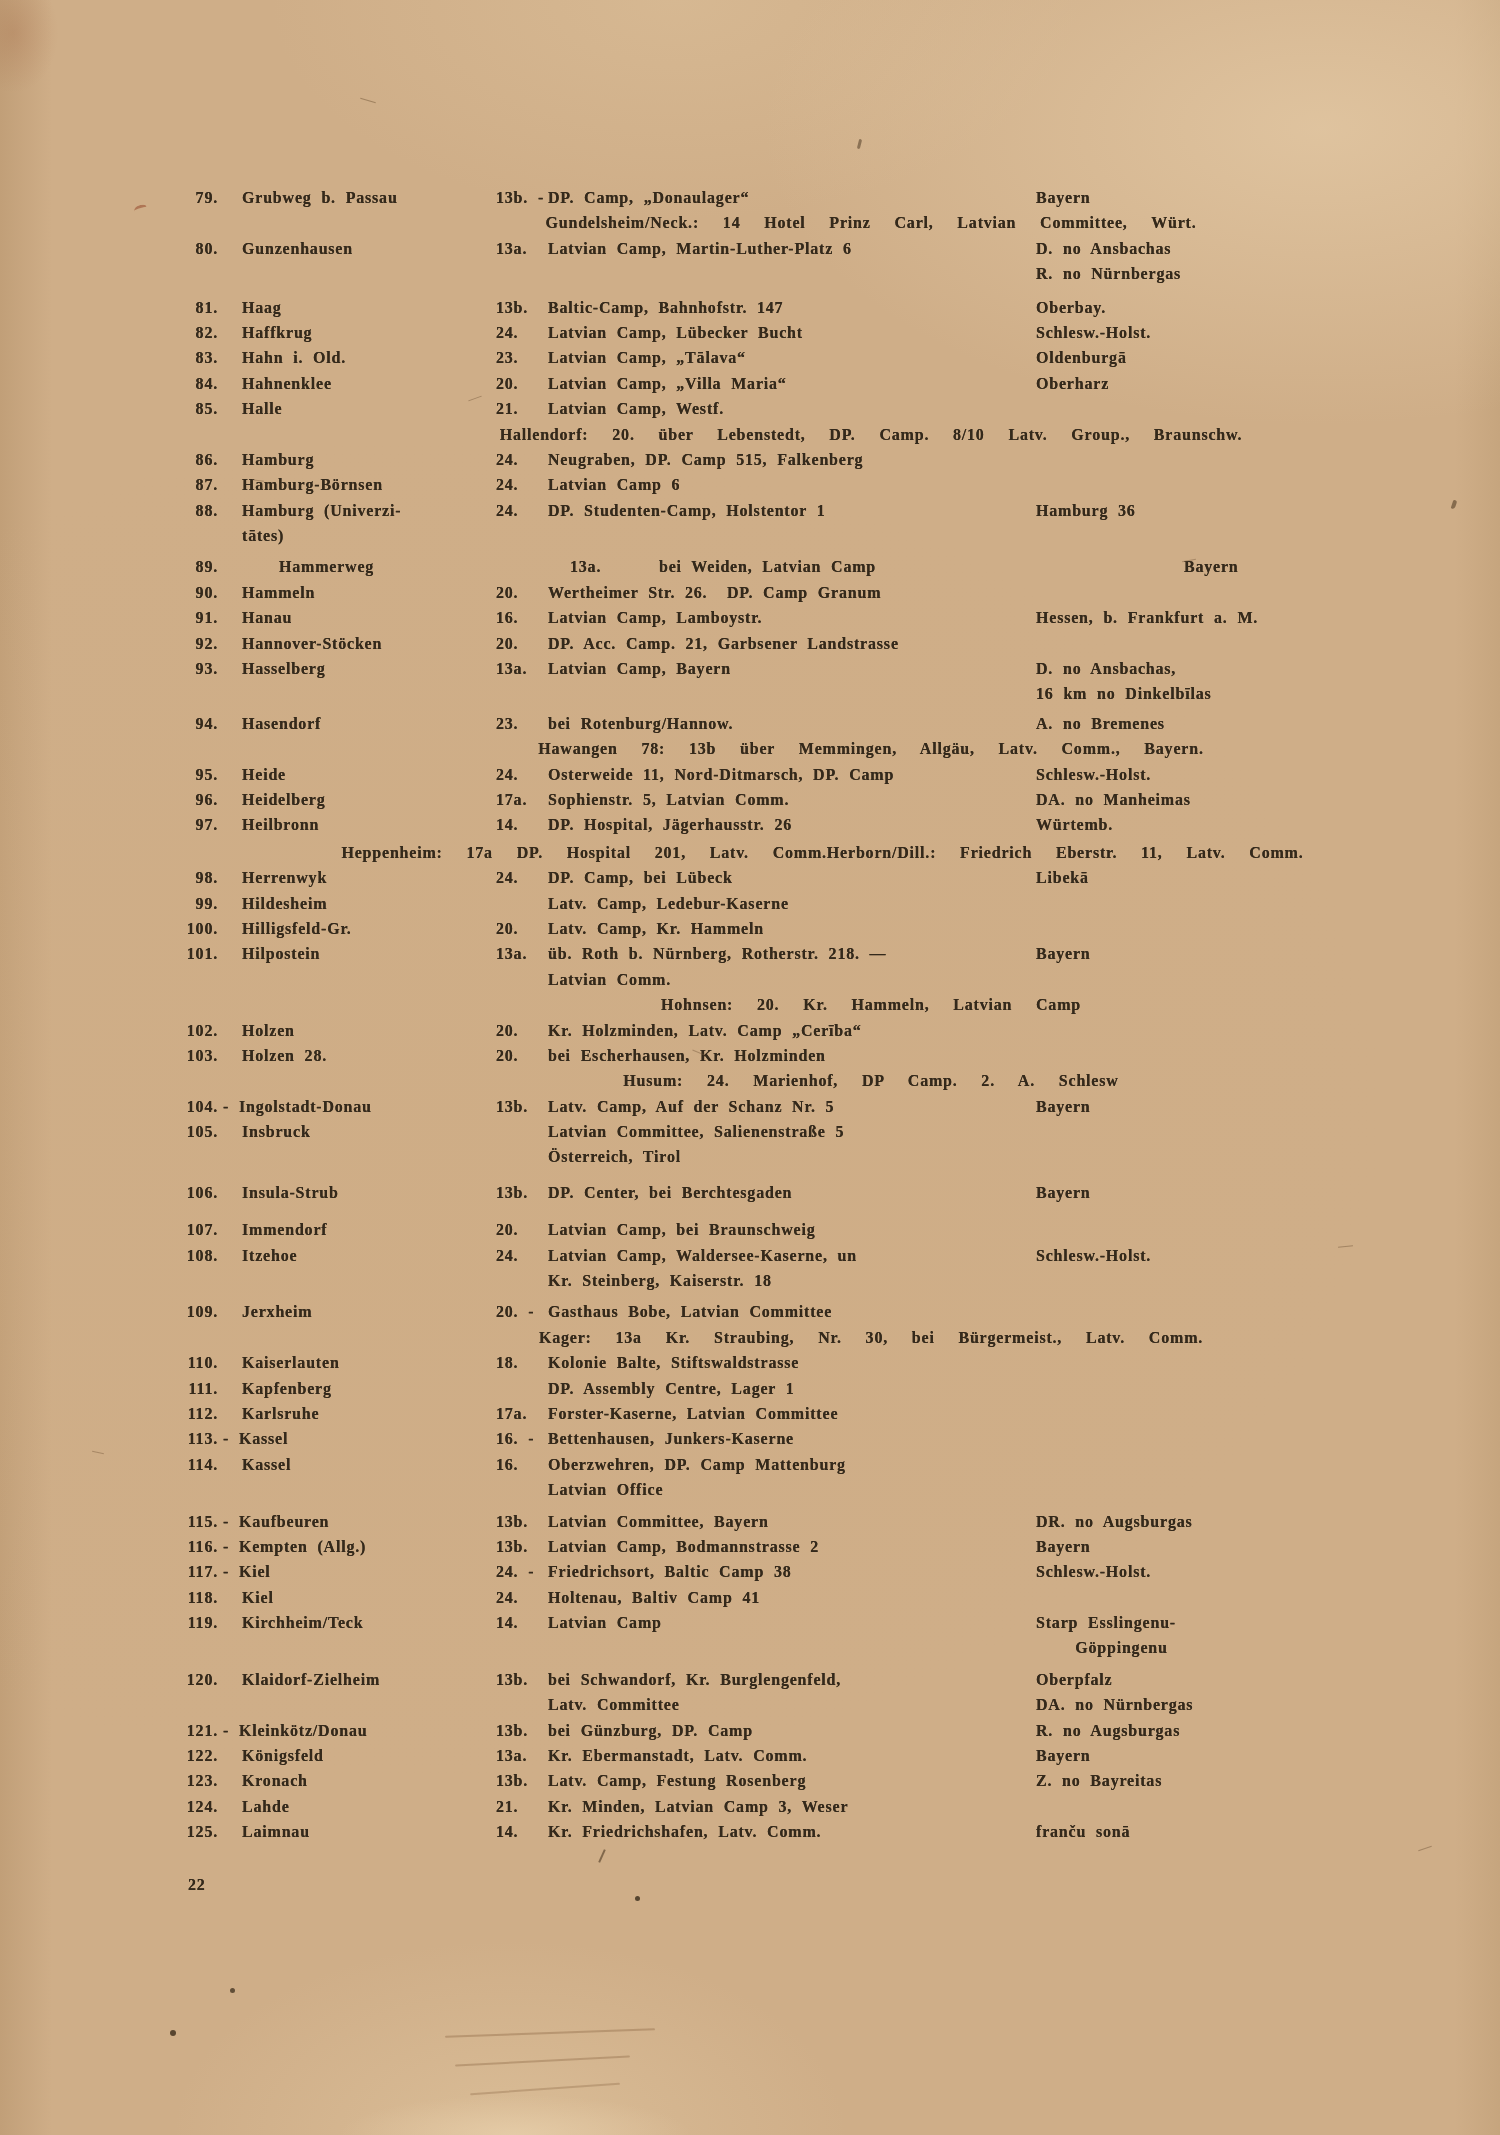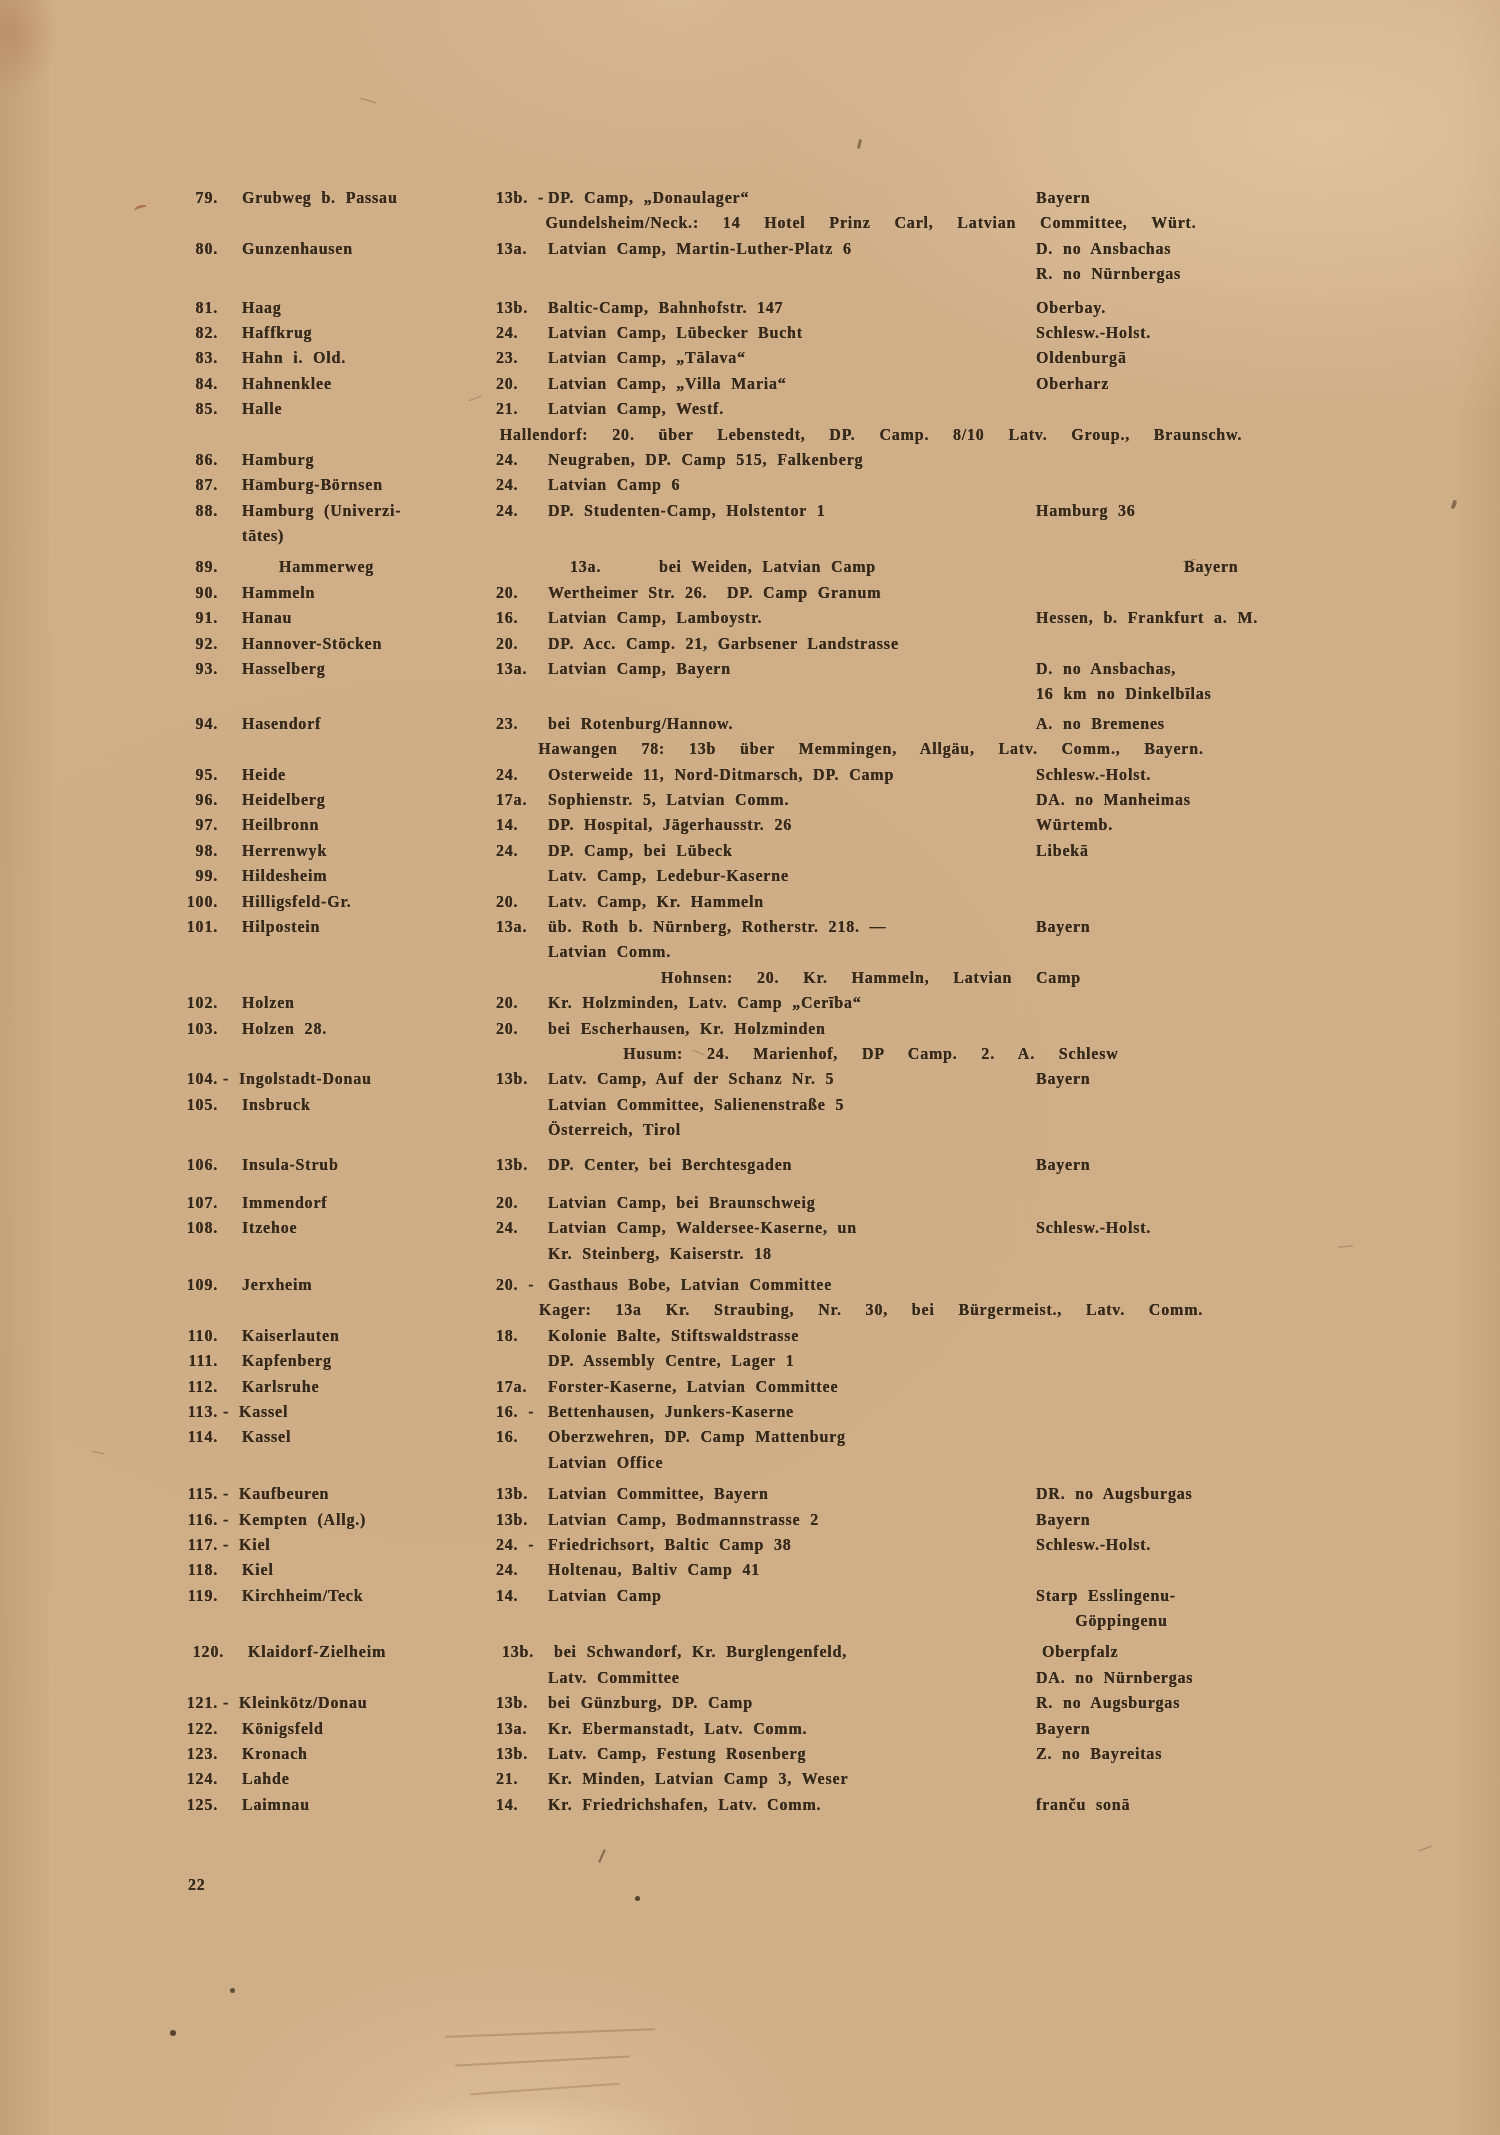--- a/index.html
+++ b/index.html
@@ -218,20 +218,21 @@
         <span class="c-desc">Sophienstr. 5, Latvian Comm.</span>
         <span class="c-reg">DA. no Manheimas</span>
       </div>
       <div class="ln">
         <span class="c-num">97.</span>
         <span class="c-name">Heilbronn</span>
         <span class="c-code">14.</span>
         <span class="c-desc">DP. Hospital, Jägerhausstr. 26</span>
         <span class="c-reg">Würtemb.</span>
       </div>
+      <div class="wide" style="margin-top: 2px; padding-left: 145px;">Heppenheim: 17a DP. Hospital 201, Latv. Comm.Herborn/Dill.: Friedrich Eberstr. 11, Latv. Comm.</div>
       <div class="ln">
         <span class="c-num">98.</span>
         <span class="c-name">Herrenwyk</span>
         <span class="c-code">24.</span>
         <span class="c-desc">DP. Camp, bei Lübeck</span>
         <span class="c-reg">Libekā</span>
       </div>
       <div class="ln">
         <span class="c-num">99.</span>
         <span class="c-name">Hildesheim</span>
@@ -410,21 +411,21 @@
         <span class="c-desc">Latvian Camp</span>
         <span class="c-reg">Starp Esslingenu-</span>
       </div>
       <div class="ln">
         <span class="c-num"></span>
         <span class="c-name"></span>
         <span class="c-code"></span>
         <span class="c-desc"></span>
         <span class="c-reg">&nbsp;&nbsp;&nbsp;&nbsp;Göppingenu</span>
       </div>
-      <div class="ln" style="margin-top: 6px; margin-left: 6px;">
+      <div class="ln" style="margin-top: 6px;">
         <span class="c-num">120.</span>
         <span class="c-name">Klaidorf-Zielheim</span>
         <span class="c-code">13b.</span>
         <span class="c-desc">bei Schwandorf, Kr. Burglengenfeld,</span>
         <span class="c-reg">Oberpfalz</span>
       </div>
       <div class="ln">
         <span class="c-num"></span>
         <span class="c-name"></span>
         <span class="c-code"></span>

